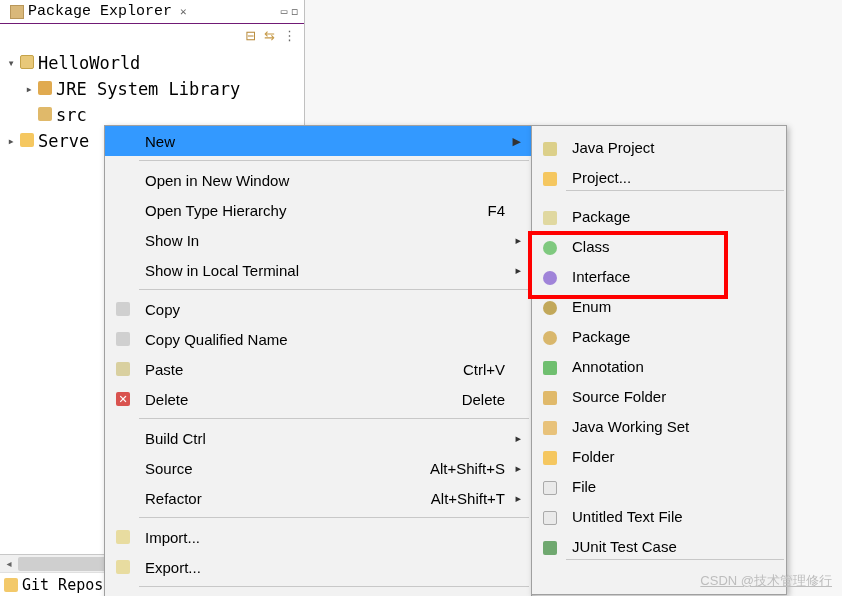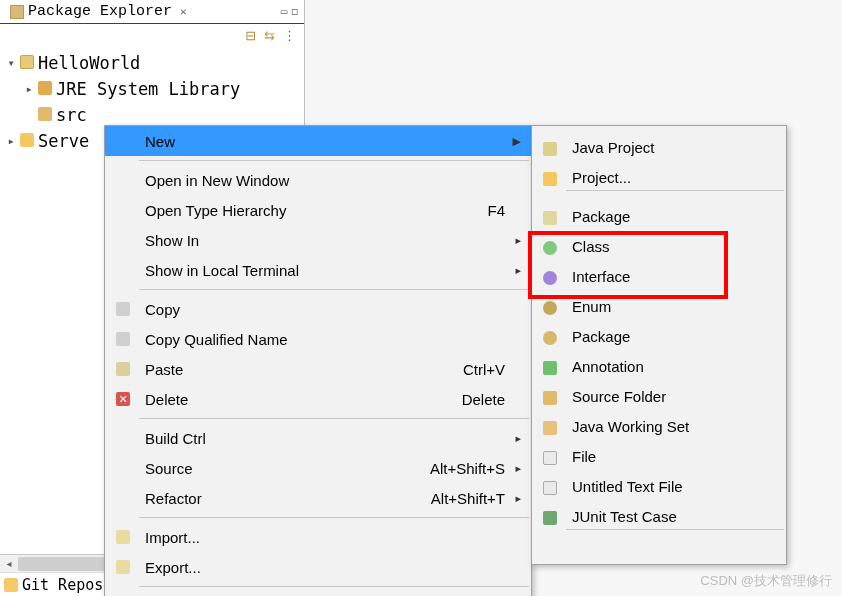--- a/index.html
+++ b/index.html
@@ -184,20 +184,21 @@
     background:#fff;
   }
 
   .watermark {
     position: absolute;
     right: 10px;
     bottom: 6px;
     font-size: 13px;
     color: #bdbdbd;
     font-family: Arial, sans-serif;
+    text-decoration: underline;
   }
 
   
   .ic { display:inline-block; width:14px; height:14px; border-radius:2px; }
   .ic-proj { background:#e8c879; border:1px solid #c5a34a; }
   .ic-lib { background:#e0aa50; }
   .ic-src { background:#e0b96a; }
   .ic-folder { background:#f5c760; }
   .ic-class { background:#7fc97f; border-radius:50%; }
   .ic-iface { background:#a084d9; border-radius:50%; }
@@ -442,20 +443,26 @@
     <span class="sub-label">Source Folder</span>
   </div>
   <div class="sub-item">
     <span class="sub-icon-col">
         <span class="ic ic-working"></span>
       </span>
     <span class="sub-label">Java Working Set</span>
   </div>
   <div class="sub-item">
     <span class="sub-icon-col">
+        <span class="ic ic-folder"></span>
+      </span>
+    <span class="sub-label">Folder</span>
+  </div>
+  <div class="sub-item">
+    <span class="sub-icon-col">
         <span class="ic ic-file"></span>
       </span>
     <span class="sub-label">File</span>
   </div>
   <div class="sub-item">
     <span class="sub-icon-col">
         <span class="ic ic-file"></span>
       </span>
     <span class="sub-label">Untitled Text File</span>
   </div>

